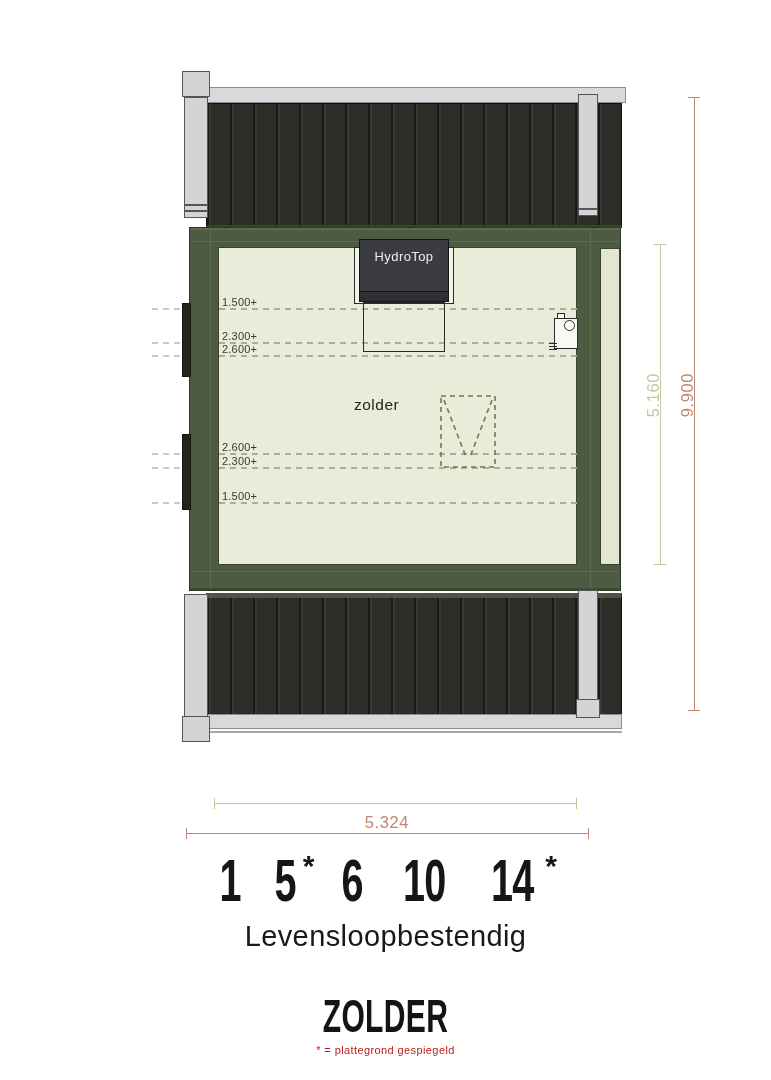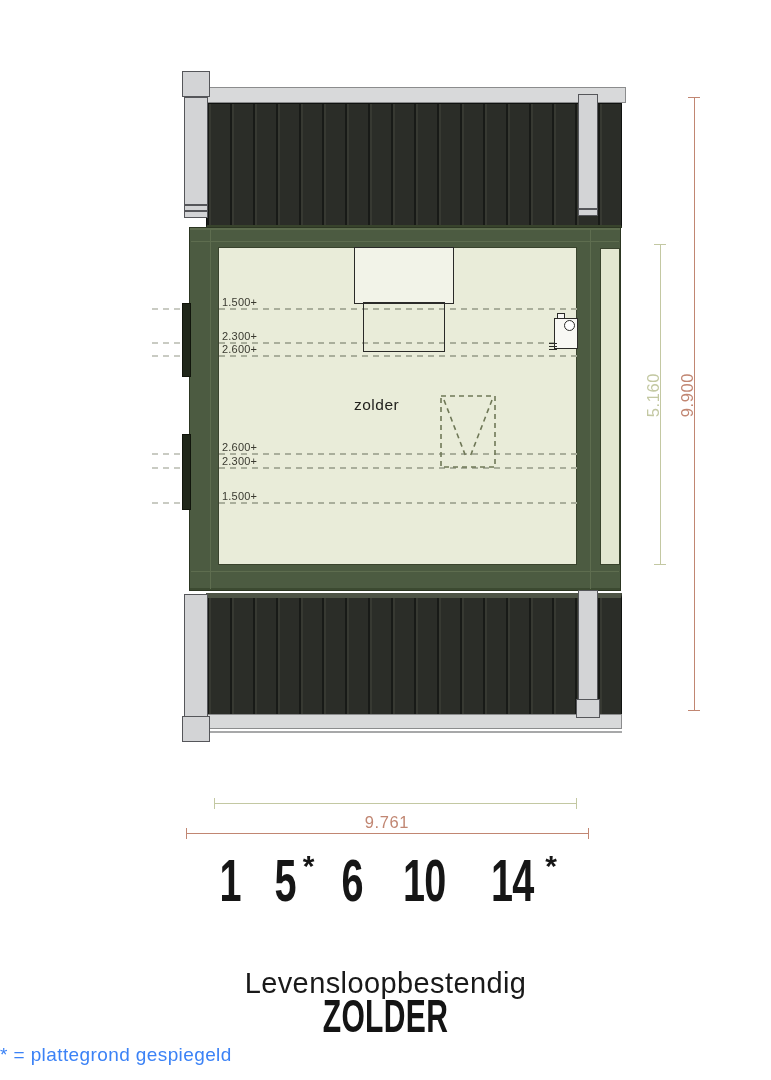--- a/index.html
+++ b/index.html
@@ -49,21 +49,21 @@
 
   
   .numbers{display:flex;justify-content:center;align-items:flex-start;width:100%;}
   .num-item{display:flex;align-items:flex-start;margin:0 11px;}
   .num{font-size:60px;line-height:48px;font-weight:bold;transform:scaleX(0.66);transform-origin:center top;
        letter-spacing:-1px;color:#161616;}
   .num-star{font-size:30px;line-height:26px;font-weight:bold;color:#161616;margin-left:1px;margin-top:-4px;}
   .subtitle{font-size:29px;letter-spacing:0.4px;color:#191919;text-align:center;width:100%;}
   .title{font-size:47px;font-weight:bold;transform:scaleX(0.64);transform-origin:center top;
          letter-spacing:0.5px;color:#141414;text-align:center;width:100%;line-height:38px;}
-  .footnote{font-size:19px;letter-spacing:0.4px;color:#3b82f6;text-align:left;width:100%;}
+  .footnote{font-size:11px;letter-spacing:0.4px;color:#b91c1c;text-align:center;width:100%;}
 
   .fixture{background:#f8f8f4;border:1.3px solid #2b2b28;box-sizing:border-box;}
   .fix-circle{width:11px;height:11px;border-radius:50%;background:#ffffff;border:1.3px solid #2b2b28;box-sizing:border-box;}
   .grille{background:repeating-linear-gradient(0deg,#2b2b28 0 1px,transparent 1px 3px);}
 </style>
 </head>
 <body>
 
 <div class="stage">
 
@@ -103,20 +103,24 @@
   <div class="abs dash-in" style="left:219px;top:502px;width:358px;"></div>
 
   <div class="abs hlabel" style="left:222px;top:296px;">1.500+</div>
   <div class="abs hlabel" style="left:222px;top:330px;">2.300+</div>
   <div class="abs hlabel" style="left:222px;top:343px;">2.600+</div>
   <div class="abs hlabel" style="left:222px;top:441px;">2.600+</div>
   <div class="abs hlabel" style="left:222px;top:455px;">2.300+</div>
   <div class="abs hlabel" style="left:222px;top:490px;">1.500+</div>
 
   <div class="abs ht-frame" style="left:354px;top:247px;width:100px;height:57px;"></div>
+  <div class="abs ht-box" style="left:359px;top:239px;width:90px;height:63px;">
+    <div class="lbl">HydroTop</div>
+    <div class="ht-strip"></div>
+  </div>
   <div class="abs ht-duct" style="left:363px;top:302px;width:82px;height:50px;"></div>
 
   <div class="abs room-label" style="left:354px;top:396px;">zolder</div>
 
   <svg class="abs" style="left:438px;top:393px;" width="60" height="78" viewBox="0 0 60 78">
     <rect x="3" y="3" width="54" height="71" fill="none" stroke="#6f7857" stroke-width="1.6" stroke-dasharray="5 4"></rect>
     <line x1="6" y1="7" x2="28" y2="64" stroke="#6f7857" stroke-width="1.6" stroke-dasharray="5 4"></line>
     <line x1="54" y1="7" x2="32" y2="64" stroke="#6f7857" stroke-width="1.6" stroke-dasharray="5 4"></line>
   </svg>
 
@@ -140,21 +144,21 @@
 
   <div class="abs dim-v salmon" style="left:694px;top:98px;height:613px;"></div>
   <div class="abs tick-h salmon" style="left:688px;top:97px;"></div>
   <div class="abs tick-h salmon" style="left:688px;top:710px;"></div>
   <div class="abs dim-vtext salmon" style="left:678px;top:373px;">9.900</div>
 
   <div class="abs dim-h olive" style="left:214px;top:803px;width:362px;"></div>
   <div class="abs tick-v olive" style="left:214px;top:798px;"></div>
   <div class="abs tick-v olive" style="left:576px;top:798px;"></div>
 
-  <div class="abs dim-htext salmon" style="left:186px;top:813px;width:402px;">9.761</div>
+  <div class="abs dim-htext salmon" style="left:186px;top:813px;width:402px;">5.324</div>
   <div class="abs dim-h salmon" style="left:186px;top:833px;width:402px;"></div>
   <div class="abs tick-v salmon" style="left:186px;top:828px;"></div>
   <div class="abs tick-v salmon" style="left:588px;top:828px;"></div>
 
   <div class="abs numbers" style="left:0;top:857px;">
     <div class="num-item">
       <span class="num">1</span>
         <span class="num-star"></span>
     </div>
     <div class="num-item">
@@ -168,19 +172,19 @@
     <div class="num-item">
       <span class="num">10</span>
         <span class="num-star"></span>
     </div>
     <div class="num-item">
       <span class="num">14</span>
         <span class="num-star">*</span>
     </div>
   </div>
 
-  <div class="abs subtitle" style="left:0;top:920px;margin-top:47px;">Levensloopbestendig</div>
+  <div class="abs subtitle" style="left:0;top:920px;">Levensloopbestendig</div>
 
   <div class="abs title" style="left:0;top:997px;">ZOLDER</div>
 
   <div class="abs footnote" style="left:0;top:1044px;">* = plattegrond gespiegeld</div>
 
 </div>
 
 </body></html>

